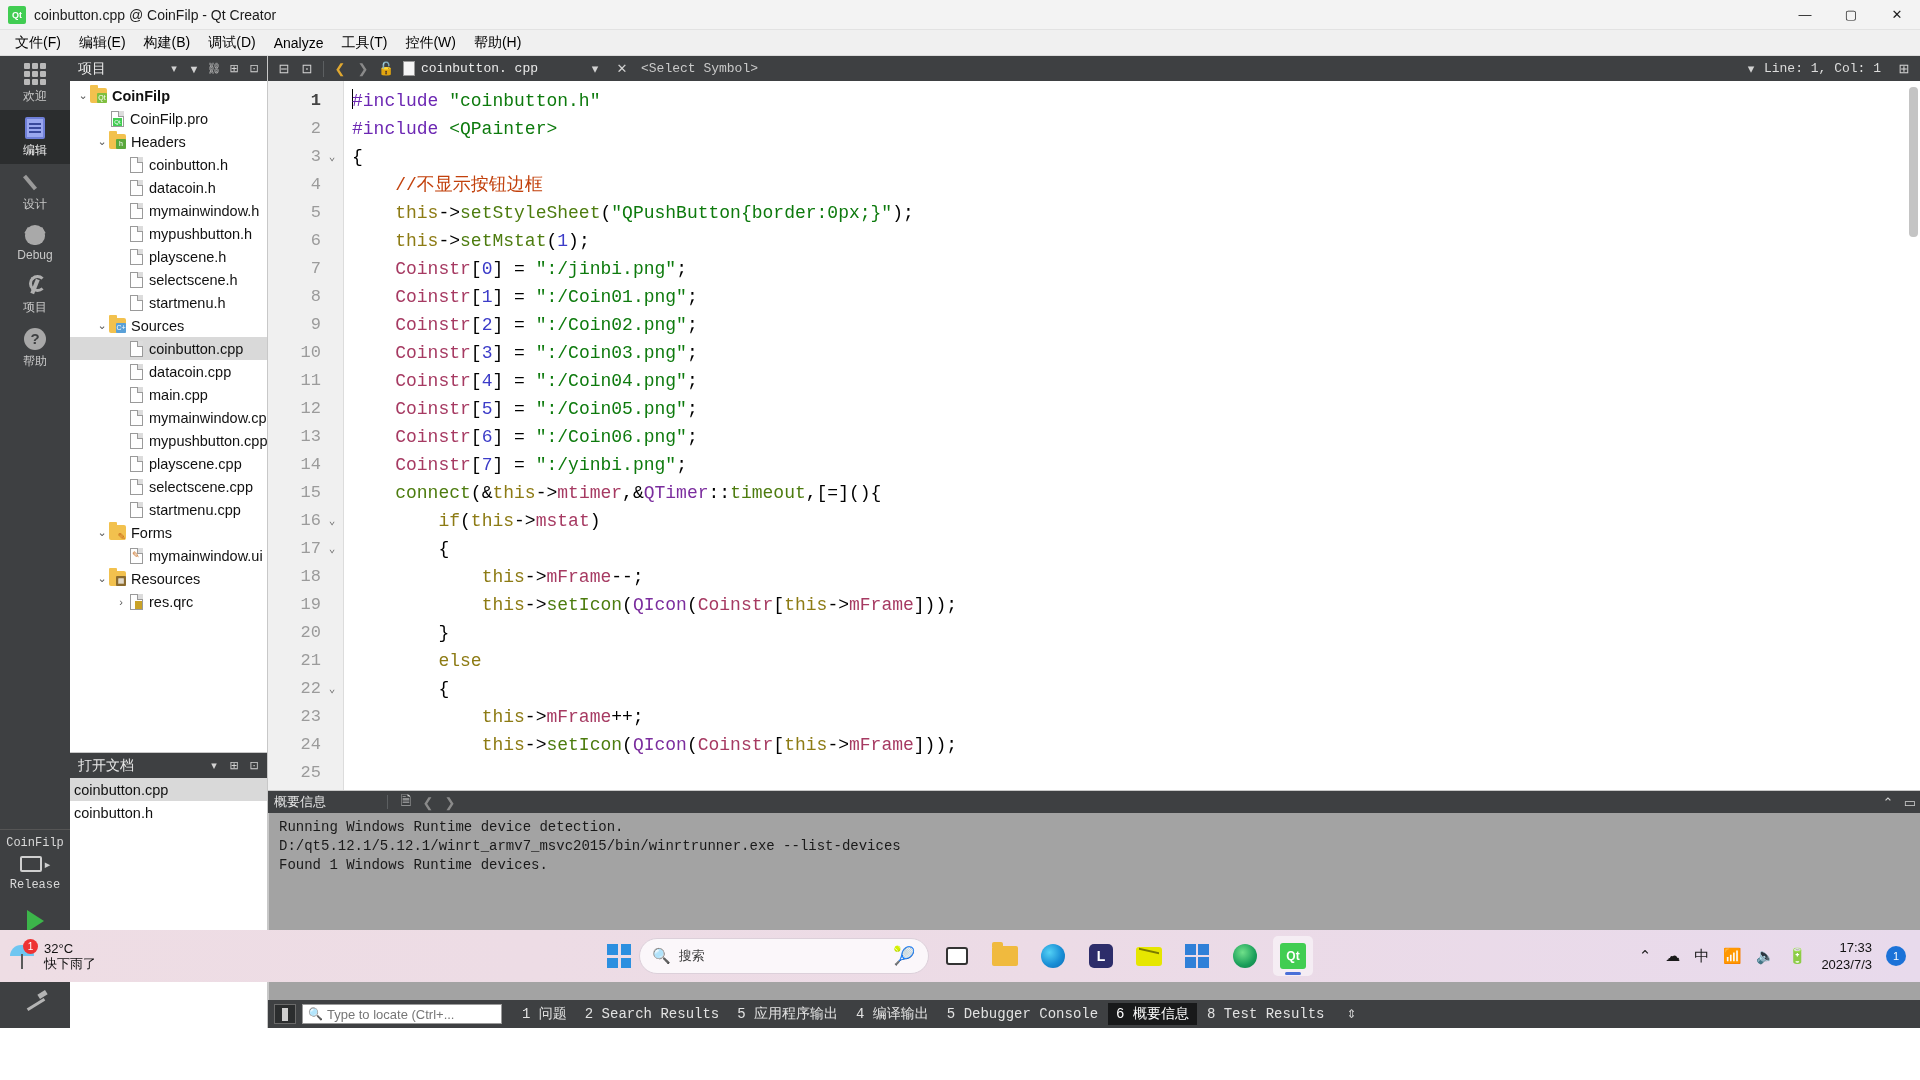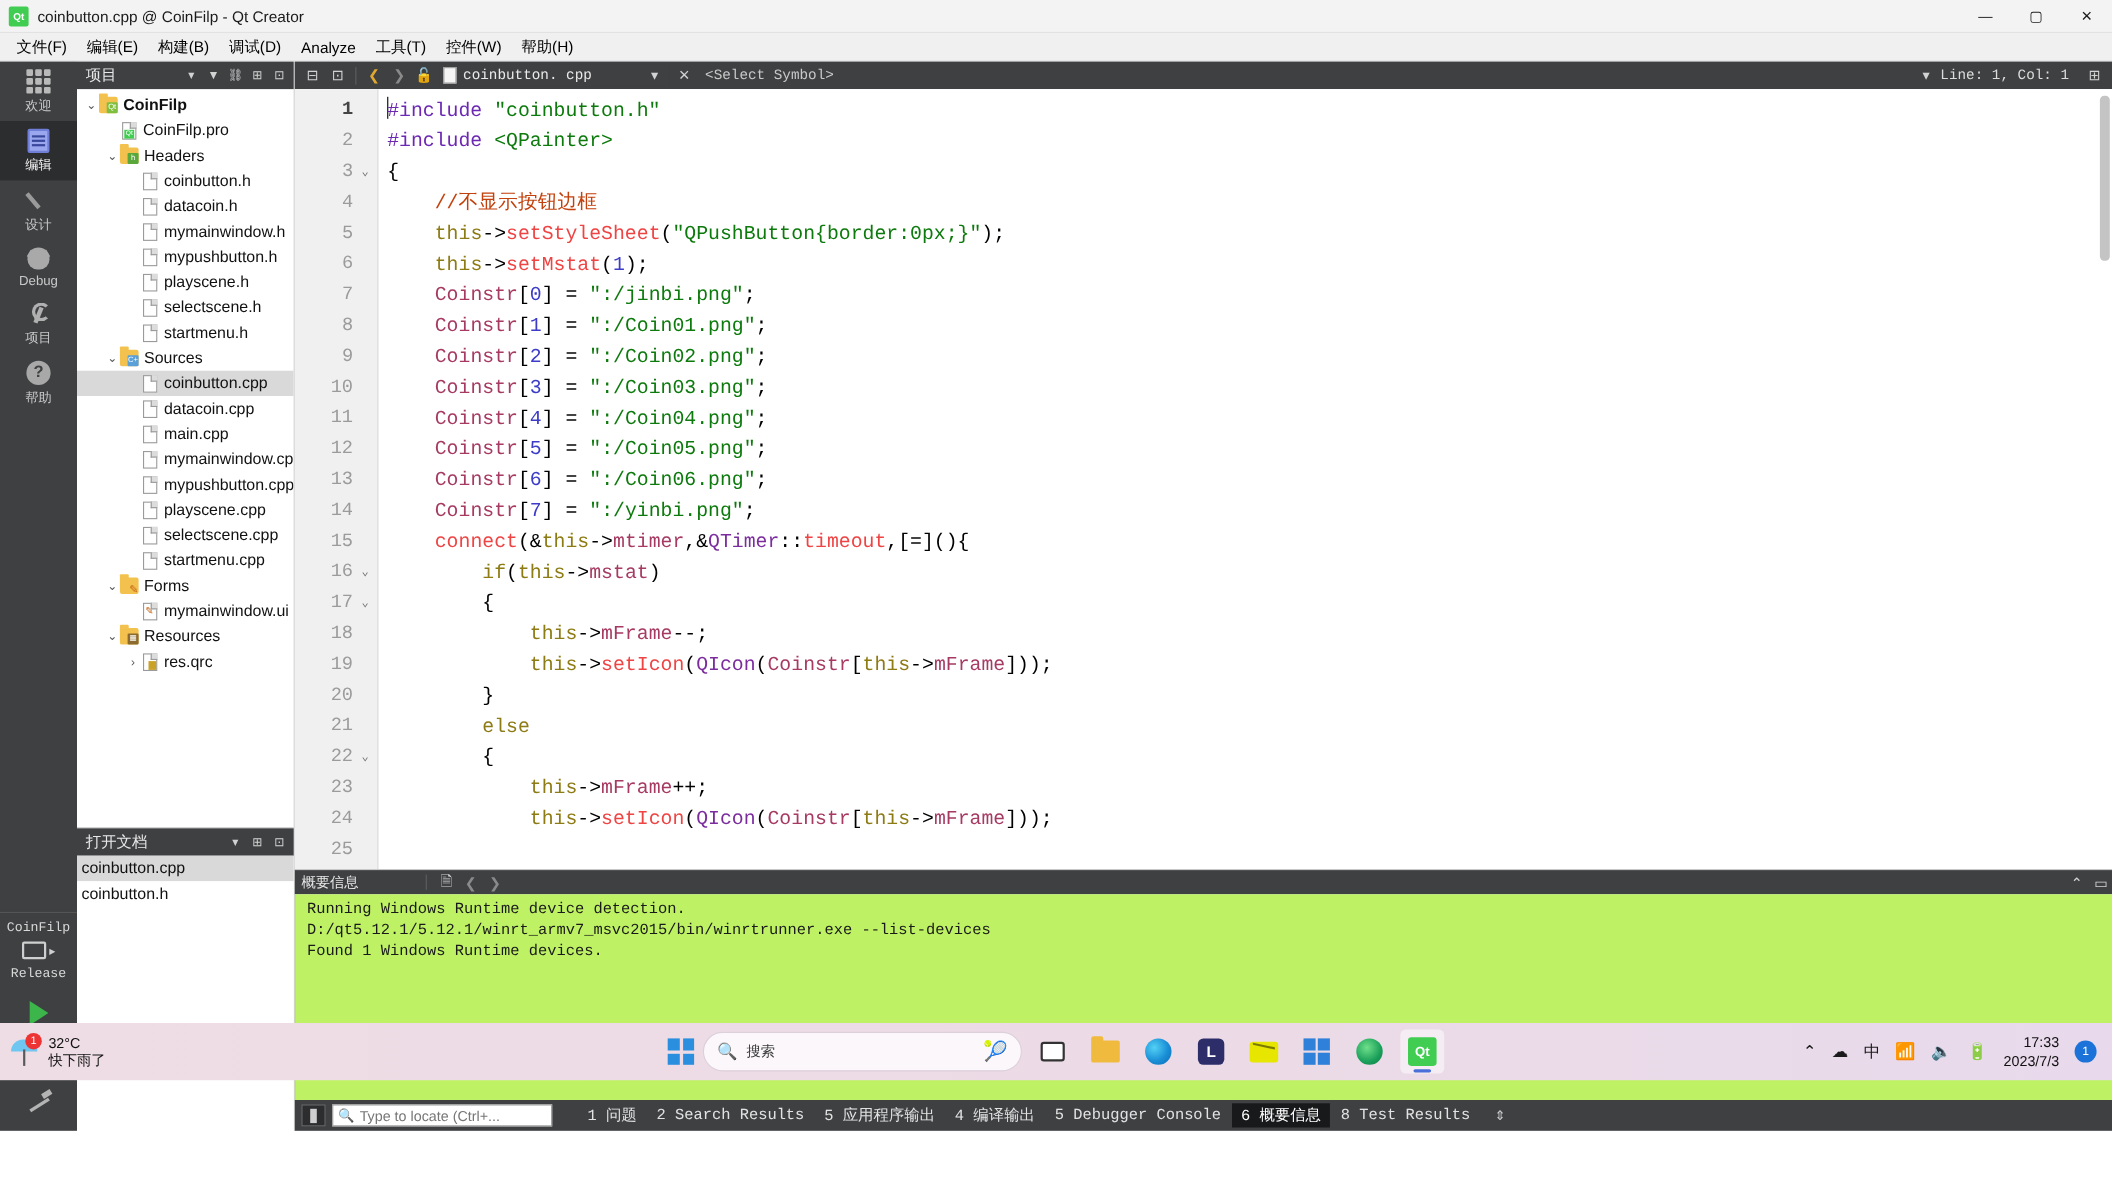--- a/index.html
+++ b/index.html
@@ -171,48 +171,48 @@
   .gfold { position: absolute; right: 4px; top: 0; width: 14px; height: 28px; line-height: 28px;
            color: #6a6a6a; font-size: 11px; text-align:center; }
   .code { flex: 1 1 auto; padding: 6px 0 0 8px; overflow: hidden; position: relative; }
   .cline { height: 28px; line-height: 28px; font-family: "Liberation Mono", monospace;
            font-size: 18px; white-space: pre; color: #000; }
   .caret { display:inline-block; width:1px; height:20px; background:#000; vertical-align:-3px;
            margin-right:-1px; }
   
   .s-pre { color:#6c27b3; }  .s-str { color:#0d7a0d; }
   .s-type { color:#a63a62; }
-  .s-fn { color:#ef4444; }    .s-fnb { color:#1a6a9b; font-weight:bold; }
+  .s-fn { color:#4d7c0f; }    .s-fnb { color:#1a6a9b; font-weight:bold; }
   .s-kw { color:#8d7b14; }    .s-num { color:#3c3cc8; }
   .s-cmt { color:#c2410c; }
   .s-cls { color:#7b2d9e; }   .s-op { color:#000; }
   .vscroll { position:absolute; right:2px; top:6px; width:9px; height:150px; background:#c4c4c4; border-radius:4px; }
 
   
   .outpane { height: 210px; flex: 0 0 210px; display:flex; flex-direction: column; border-top:1px solid #c8c8c8; }
   .outhead { height: 22px; background: #3e4042; display:flex; align-items:center; gap:2px;
              padding-left: 6px; flex: 0 0 22px; }
   .out-title { font-size: 13px; color: #e6e6e6; min-width: 105px; }
   .out-sep { width: 1px; height: 14px; background: #5c5f61; margin: 0 6px; }
-  .outbody { flex:1 1 auto; background:#bef264; padding: 5px 0 0 10px; overflow:hidden; position:relative;
+  .outbody { flex:1 1 auto; background:#a3a3a3; padding: 5px 0 0 10px; overflow:hidden; position:relative;
              border-left: 1px solid #c8c8c8; }
   .outline { font-family:"Liberation Mono", monospace; font-size: 14px; color:#1a1a1a; line-height: 19px;
              white-space: pre; }
 
   
   .statusbar { height: 28px; background: #3e4042; display:flex; align-items:center; padding-left: 6px;
                gap: 6px; flex: 0 0 28px; }
   .sb-toggle { width: 22px; height: 20px; background:#2b2d2e; border:1px solid #6a6a6a;
                display:flex; align-items:center; justify-content:center; cursor:pointer; }
   .sb-toggle i { width: 6px; height: 13px; background:#cfcfcf; display:block; }
   .locator { width: 200px; height: 20px; background:#fff; border:1px solid #9a9a9a;
              display:flex; align-items:center; gap:4px; padding: 0 5px; }
   .loc-icon { color: #4a4a4a; font-size: 12px; }
   .loc-ph { font-size: 13px; color: #767676; }
-  .sb-tabs { display:flex; align-items:center; gap: 2px; margin-left: 18px; }
+  .sb-tabs { display:flex; align-items:center; gap: 2px; margin-left: 6px; }
   .sb-tab { font-family:"Liberation Mono", monospace; font-size: 14px; color: #e2e2e2;
             padding: 2px 8px; cursor:pointer; }
   .sb-tab.active { background: #18191a; color:#fff; }
   .sb-updown { color:#cfcfcf; font-size: 12px; margin-left: 8px; }
 
   
   .taskbar { position:absolute; left:0; bottom:0; width:1920px; height:52px;
              background: linear-gradient(90deg,#eedde4 0%, #ecdbe6 55%, #e8daec 100%);
              display:flex; align-items:center; }
   .weather { display:flex; align-items:center; gap:8px; margin-left: 10px; }

